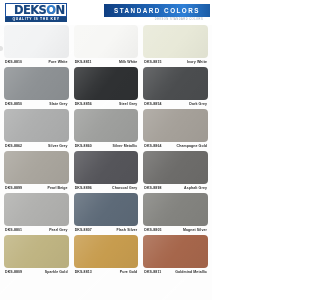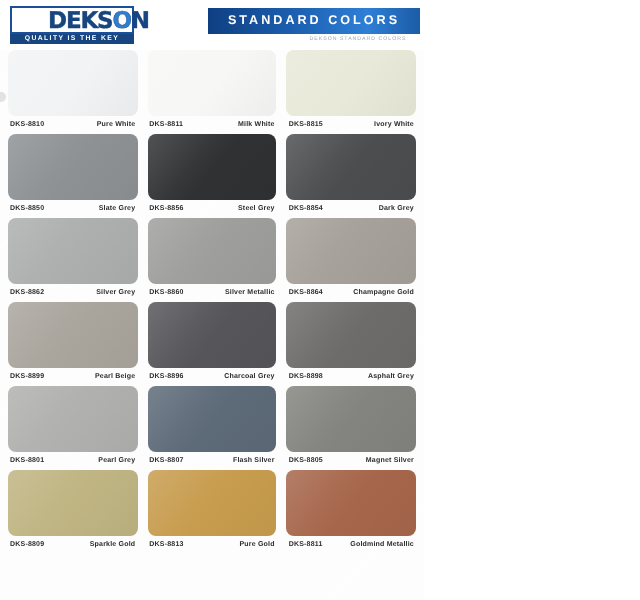--- a/index.html
+++ b/index.html
@@ -41,21 +41,21 @@
     align-items: center;
     background: #ffffff;
     z-index: 6;
   }
   #logo-block {
     margin-left: 5px;
     width: 62px;
   }
   .logo-frame {
     border: 1px solid #1b4f9c;
-    padding: 0 18px;
+    padding: 0 8px;
     line-height: 0;
   }
   .logo-word {
     font-family: "DejaVu Sans", sans-serif;
     font-weight: bold;
     font-size: 11.5px;
     line-height: 12px;
     letter-spacing: -0.6px;
     color: #17457f;
     display: block;

